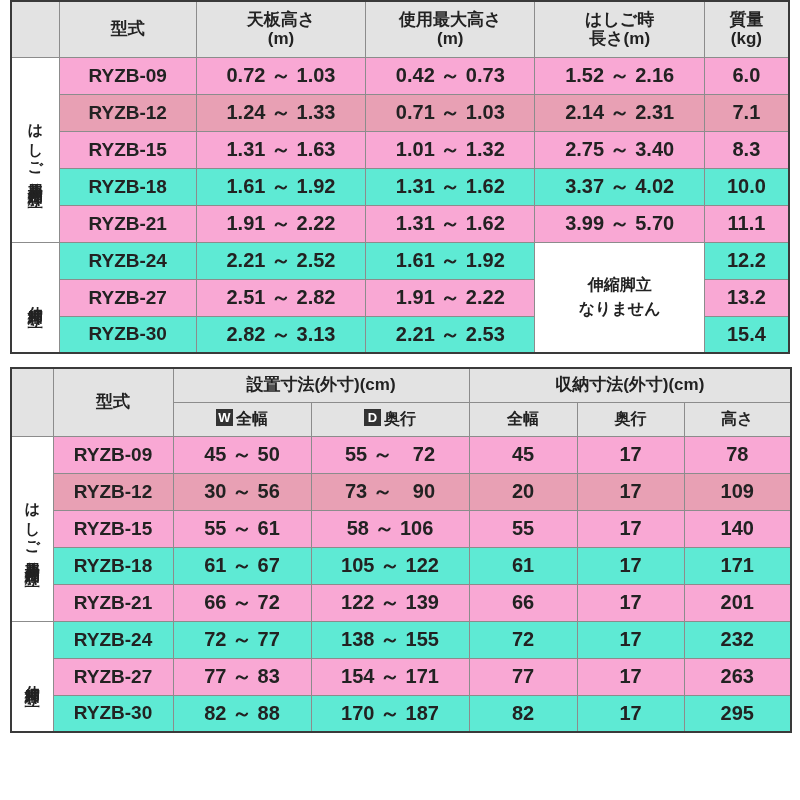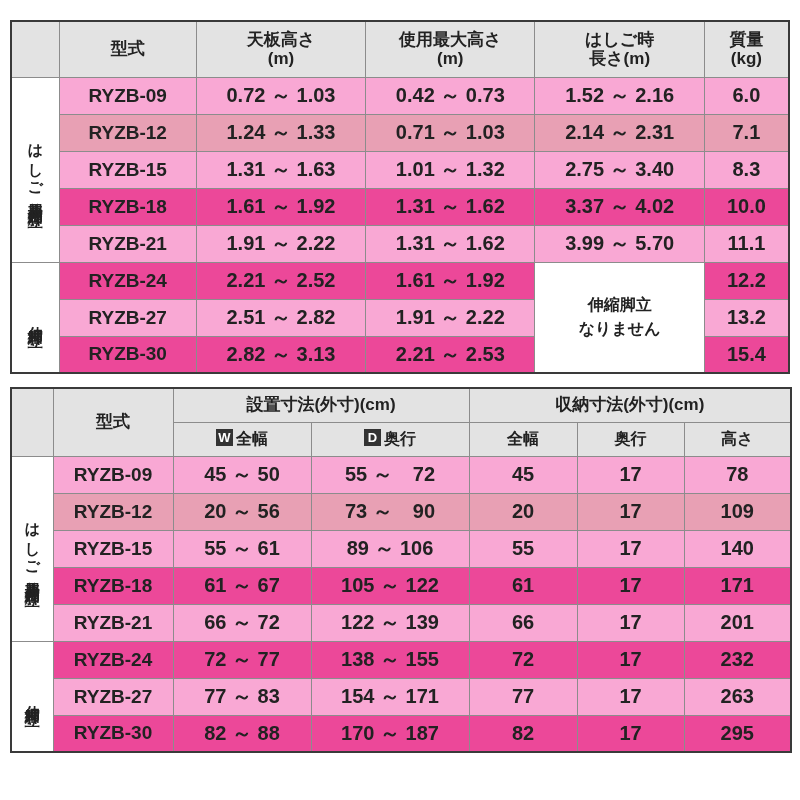--- a/index.html
+++ b/index.html
@@ -5,21 +5,21 @@
   * { box-sizing: border-box; }
   html, body {
     margin: 0; padding: 0;
     width: 800px; height: 800px;
     background: #ffffff;
     font-family: "Liberation Sans", sans-serif;
   }
   .page {
     width: 726px; height: 800px;
     position: relative;
-    padding: 20px 10px;
+    padding: 0 10px;
   }
   table {
     border-collapse: collapse;
     table-layout: fixed;
     width: 780px;
     background: #ffffff;
   }
   table.t1 { margin-bottom: 13px; }
   td, th {
     border: 1px solid #8c8c8c;
@@ -58,21 +58,21 @@
     text-orientation: upright;
     display: inline-block;
     white-space: nowrap;
     letter-spacing: 2px;
   }
   tbody td {
     height: 37px;
     font-size: 20px;
   }
   td.model { font-size: 19px; }
-  .shade { background: #ec4899; }
+  .shade { background: #5eead4; }
   .white { background: #f9a8d4; }
   .hl { background: #e8a0b4; }
   .hl td { background: #e8a0b4; }
   .corner { background: #e3e3e3; }
   .badge {
     display: inline-block;
     background: #333333;
     color: #ffffff;
     font-size: 13px;
     width: 17px; height: 17px;
@@ -224,30 +224,30 @@
           <td class="rowlabel" rowspan="5"><span class="vtxt">はしご兼用伸縮脚立</span></td>
           <td class="white model">RYZB-09</td>
           <td class="white">45 ～ 50</td>
           <td class="white">55 ～　72</td>
           <td class="white">45</td>
           <td class="white">17</td>
           <td class="white">78</td>
         </tr>
         <tr class="hl">
           <td class="hl model">RYZB-12</td>
-          <td class="hl">20 ～ 56</td>
+          <td class="hl">30 ～ 56</td>
           <td class="hl">73 ～　90</td>
           <td class="hl">20</td>
           <td class="hl">17</td>
           <td class="hl">109</td>
         </tr>
         <tr>
           <td class="white model">RYZB-15</td>
           <td class="white">55 ～ 61</td>
-          <td class="white">89 ～ 106</td>
+          <td class="white">58 ～ 106</td>
           <td class="white">55</td>
           <td class="white">17</td>
           <td class="white">140</td>
         </tr>
         <tr>
           <td class="shade model">RYZB-18</td>
           <td class="shade">61 ～ 67</td>
           <td class="shade">105 ～ 122</td>
           <td class="shade">61</td>
           <td class="shade">17</td>

